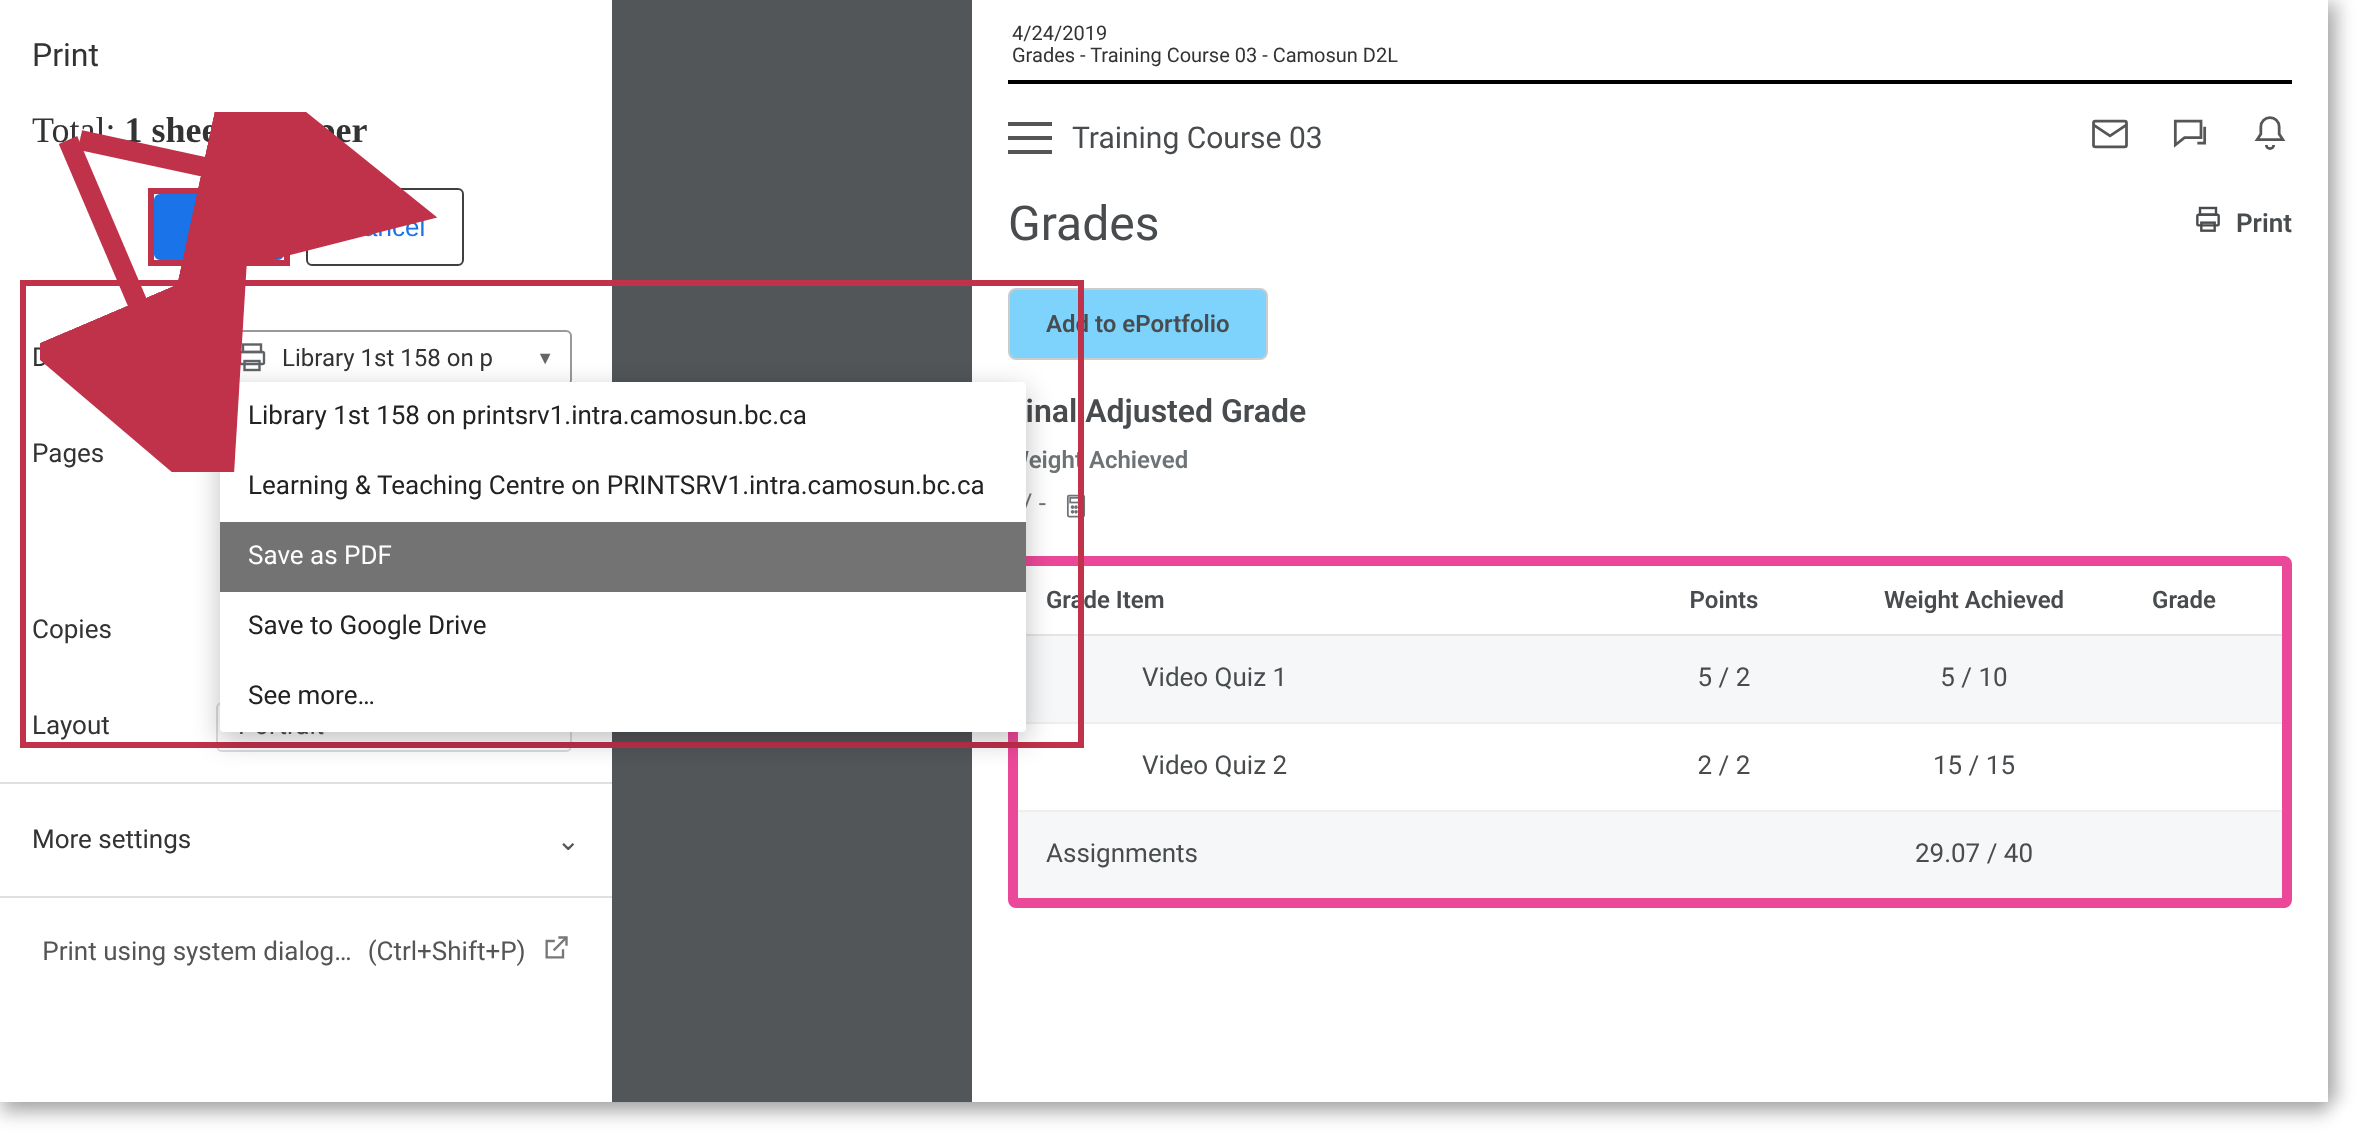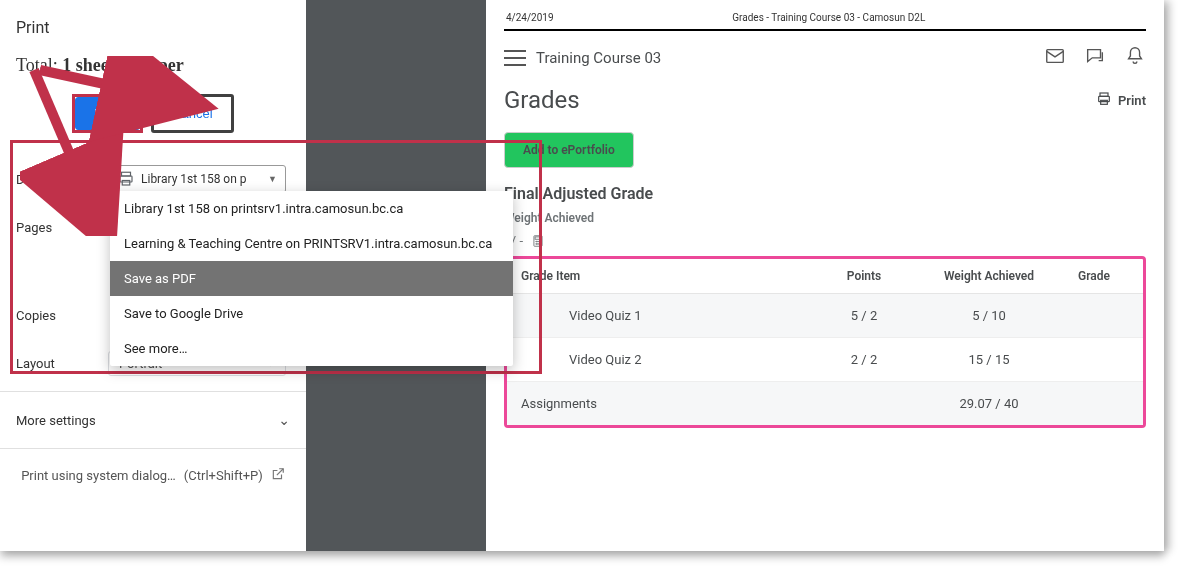--- a/index.html
+++ b/index.html
@@ -6,55 +6,55 @@
   body { font-family: -apple-system, "Segoe UI", Roboto, Arial, sans-serif; background: #fff; width: 1185px; height: 567px; position: relative; overflow: hidden;}
   .container { display:flex; width:1164px; height:551px; position:absolute; top:0; left:0; box-shadow: 0 6px 8px rgba(0,0,0,0.25), 6px 0 8px rgba(0,0,0,0.2); }
   
   .print-panel { width:306px; background:#fff; border-right:none; padding:18px 16px 0 16px; font-size:13px; color:#333; position:relative;}
   .print-title { font-size:16px; color:#333; margin-bottom:18px; }
   .total-line { font-size:18px; margin-bottom:18px;font-family:Liberation Serif, serif; }
   .btn-row { display:flex; justify-content:center; gap:8px; margin-bottom:22px; position:relative;}
   .btn { font-size:13px; padding:8px 18px; border-radius:3px; cursor:pointer;}
   .btn-print { background:#1a73e8; color:#fff; border:1px solid #1a73e8;}
   .btn-print-wrap { border:3px solid #c0314a; padding:0; }
-  .btn-cancel { background:#fff; color:#1a73e8; border:3px solid #404040;}
+  .btn-cancel { background:#fff; color:#1a73e8; border:1px solid #404040;}
   .opt-row { display:flex; align-items:center; height:48px; font-size:13px; color:#333;}
   .opt-label { width:92px; color:#333;}
   .dest-select { display:flex; align-items:center; border:1px solid #999; border-radius:3px; padding:4px 8px; width:178px; font-size:13px; position:relative; justify-content:space-between;}
   .dest-select .printer-ic { width:18px; height:18px; margin-right:6px; flex-shrink:0;}
   .dest-select .sel-text { flex:1; white-space:nowrap; overflow:hidden; text-overflow:clip; font-size:12px;}
   .caret { font-size:9px; color:#666; margin-left:4px;}
   .layout-select{ display:flex; align-items:center; border:1px solid #dadce0; border-radius:3px; padding:4px 10px; width:178px; font-size:13px; justify-content:space-between; color:#555;}
   .divider { height:1px; background:#e0e0e0; margin:4px -16px;}
   .more-settings { display:flex; justify-content:space-between; align-items:center; height:48px; font-size:13px; cursor:pointer; }
   .chev { font-size:14px; color:#555;}
   .sys-dialog { display:flex; align-items:center; gap:8px; font-size:13px; color:#555; padding:14px 0;justify-content:center;}
   .open-ic { color:#777; font-size:14px;}
   
   .dark-gap { width:180px; background:#525659;}
   
   .preview { flex:1; background:#fff; padding:10px 18px 0 18px; position:relative; font-size:13px; overflow:hidden;}
-  .prev-topline { display:flex; justify-content:space-between; font-size:10px; color:#333; padding:2px 2px 6px 2px;}
+  .prev-topline { display:flex; justify-content:space-between; font-size:10px; color:#333; padding:2px 2px 6px 2px;flex-direction:column;}
   .prev-hr { height:2px; background:#000; margin-bottom:14px;}
   .course-row { display:flex; align-items:center; justify-content:space-between; margin-bottom:16px;}
   .course-left { display:flex; align-items:center; gap:10px;}
   .hamburger { width:22px; height:16px; display:flex; flex-direction:column; justify-content:space-between; cursor:pointer;}
   .hamburger span{ height:2px; background:#555;}
   .top-icons { display:flex; gap:18px; align-items:center; color:#555;}
   .top-icons svg { width:22px; height:22px; stroke:#565656; fill:none; stroke-width:1.5;}
   .grades-hdr { display:flex; justify-content:space-between; align-items:center; margin-bottom:18px;}
   .grades-title { font-size:24px; color:#494c4e; font-weight:400;}
   .print-link { display:flex; align-items:center; gap:6px; font-size:13px; color:#494c4e; font-weight:600;}
-  .eportfolio-btn{ display:inline-block; border:1px solid #ccc; border-radius:4px; font-size:12px; color:#494c4e; padding:10px 18px; background:#22c55e; font-weight:600;}
+  .eportfolio-btn{ display:inline-block; border:1px solid #ccc; border-radius:4px; font-size:12px; color:#494c4e; padding:10px 18px; background:#7dd3fc; font-weight:600;}
   .fag-title { font-size:16px; color:#494c4e; margin:16px 0 8px 0; font-weight:600;}
   .wa-label { font-size:12px; color:#6e7376; font-weight:600; margin-bottom:8px;}
   .wa-val { font-size:13px; color:#6e7376; display:flex; align-items:center; gap:8px;}
   .calc-ic { width:14px; height:14px; display:inline-block; }
   .calc-ic svg { width:14px; height:14px;}
-  .grades-table { border:3px solid #ec4899; border-radius:4px; margin-top:8px; font-size:13px; width:100%;}
+  .grades-table { border:5px solid #ec4899; border-radius:4px; margin-top:18px; font-size:13px; width:100%;}
   .gt-head { display:flex; padding:10px 14px; color:#494c4e; font-size:12px; border-bottom:1px solid #e5e5e5; font-weight:600;}
   .gt-row { display:flex; padding:14px 14px; color:#494c4e; border-bottom:1px solid #eee;}
   .gt-row.cat { font-weight:400;}
   .gt-row.child .c1 { padding-left:48px;}
   .gt-row.alt { background:#f6f7f8;}
   .gt-row:last-child { border-bottom:none;}
   .c1 { flex:1; }
   .c2 { width:110px; text-align:center;}
   .c3 { width:140px; text-align:center;}
   .c4 { width:70px; text-align:center;}

